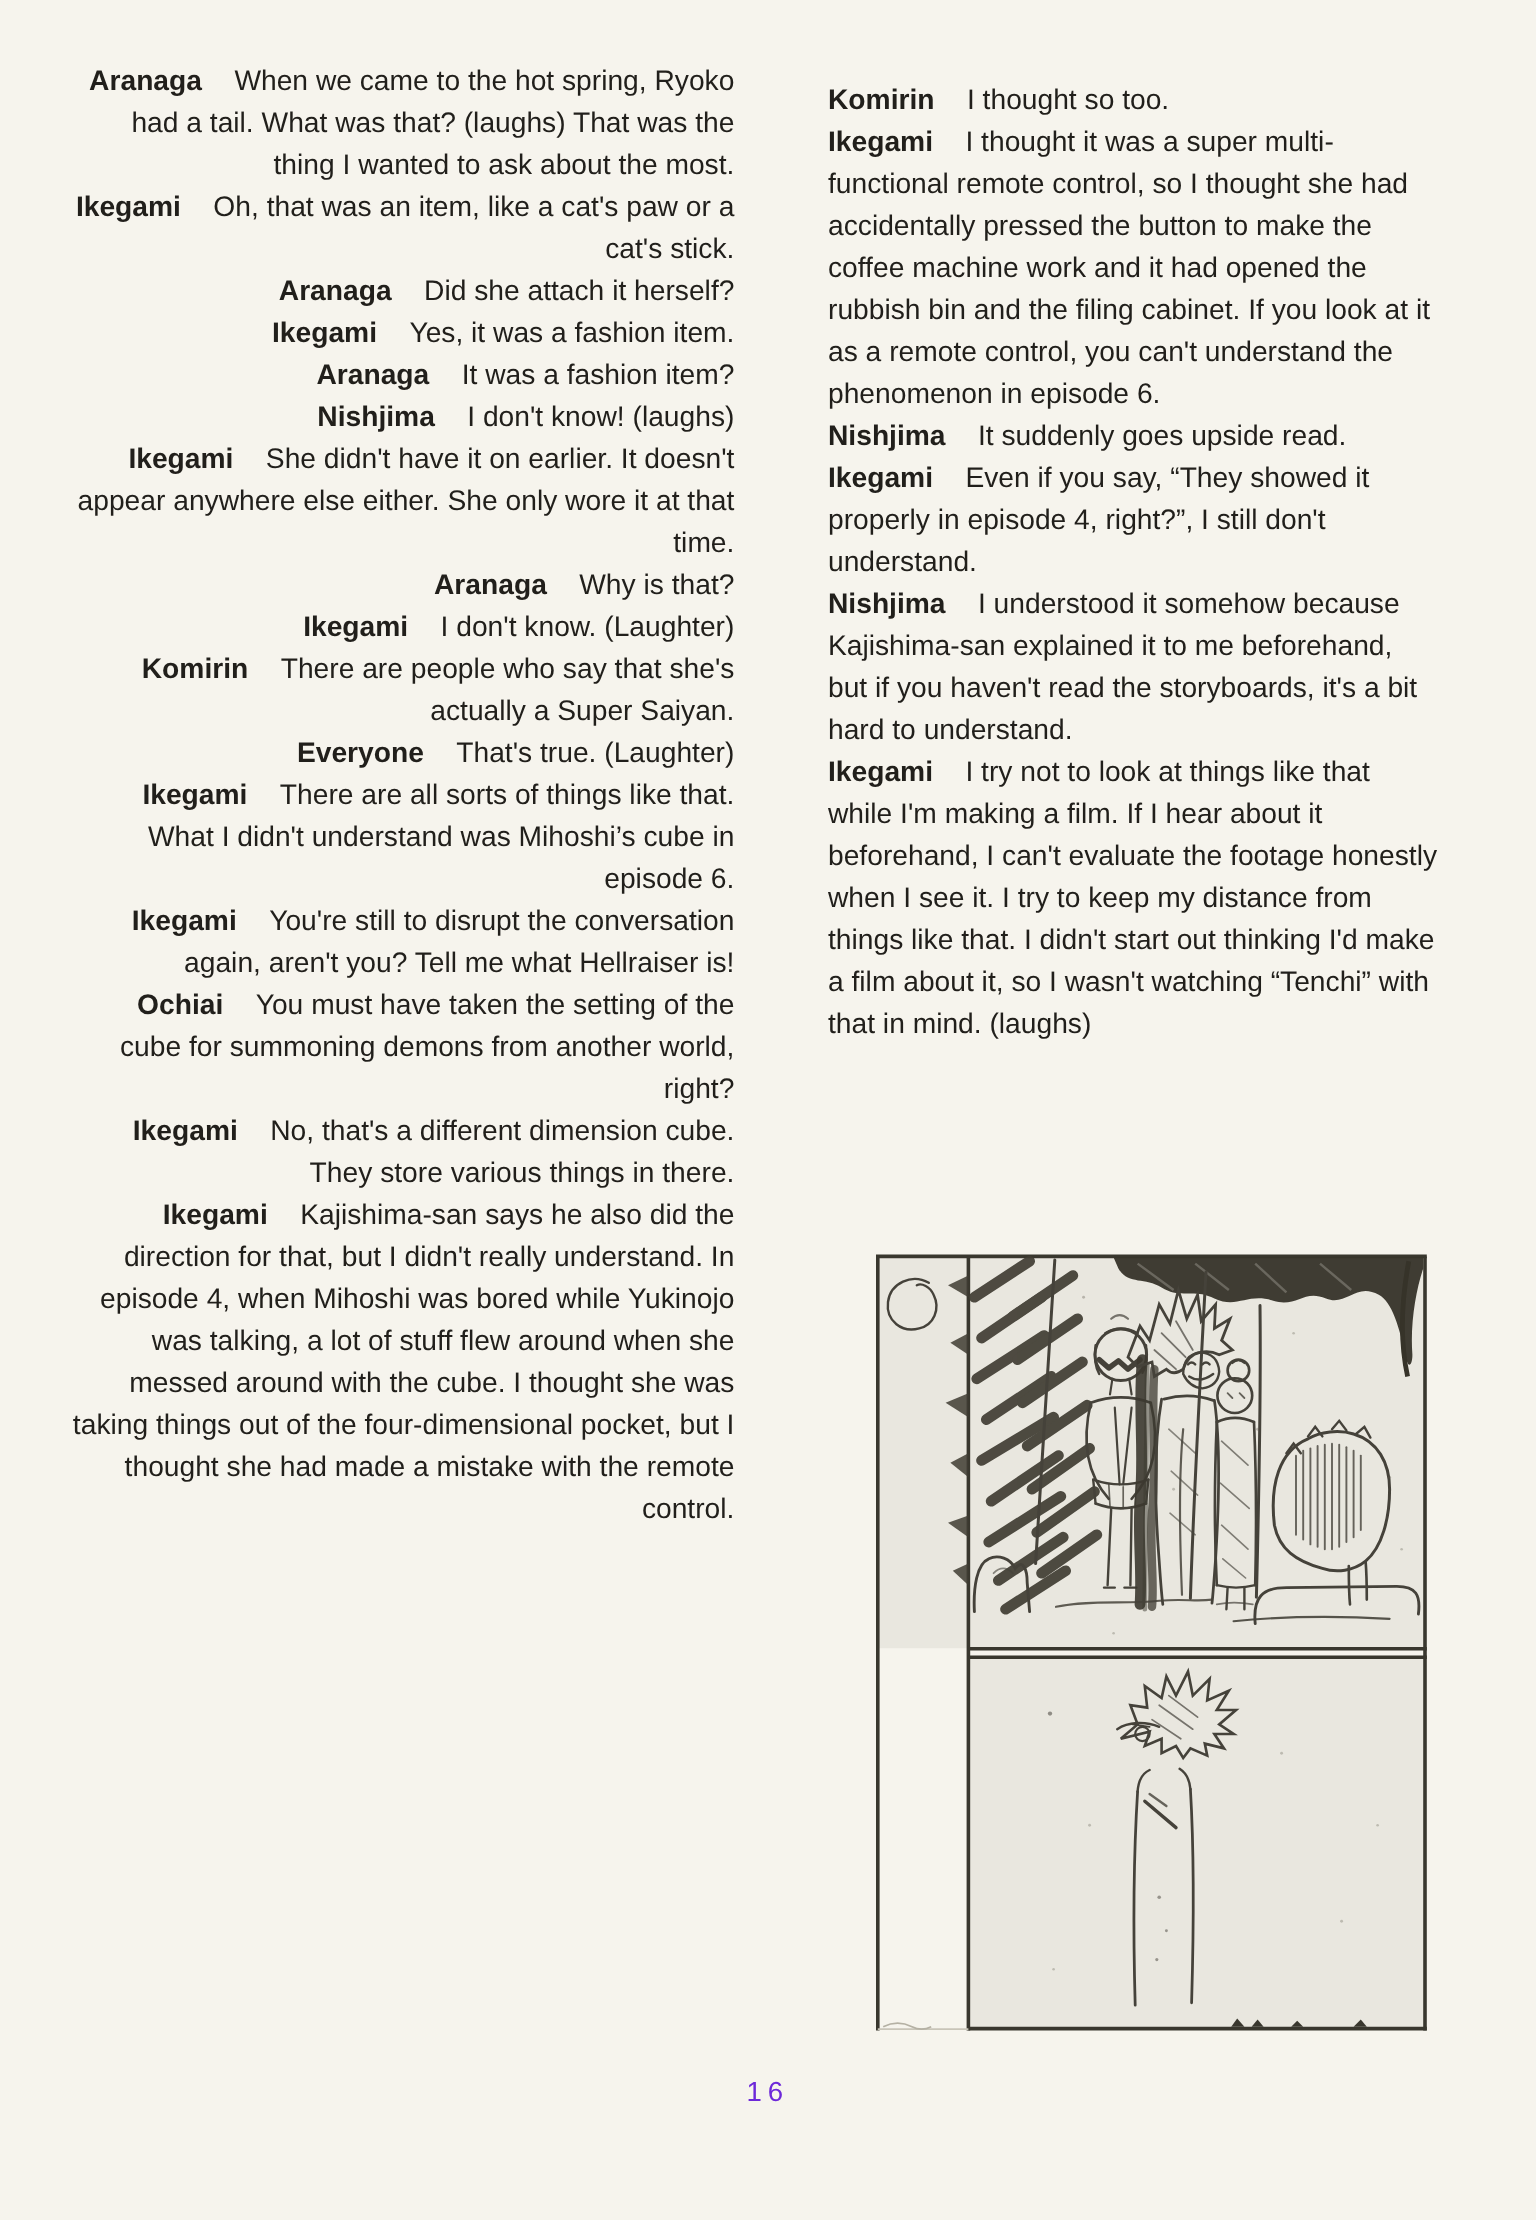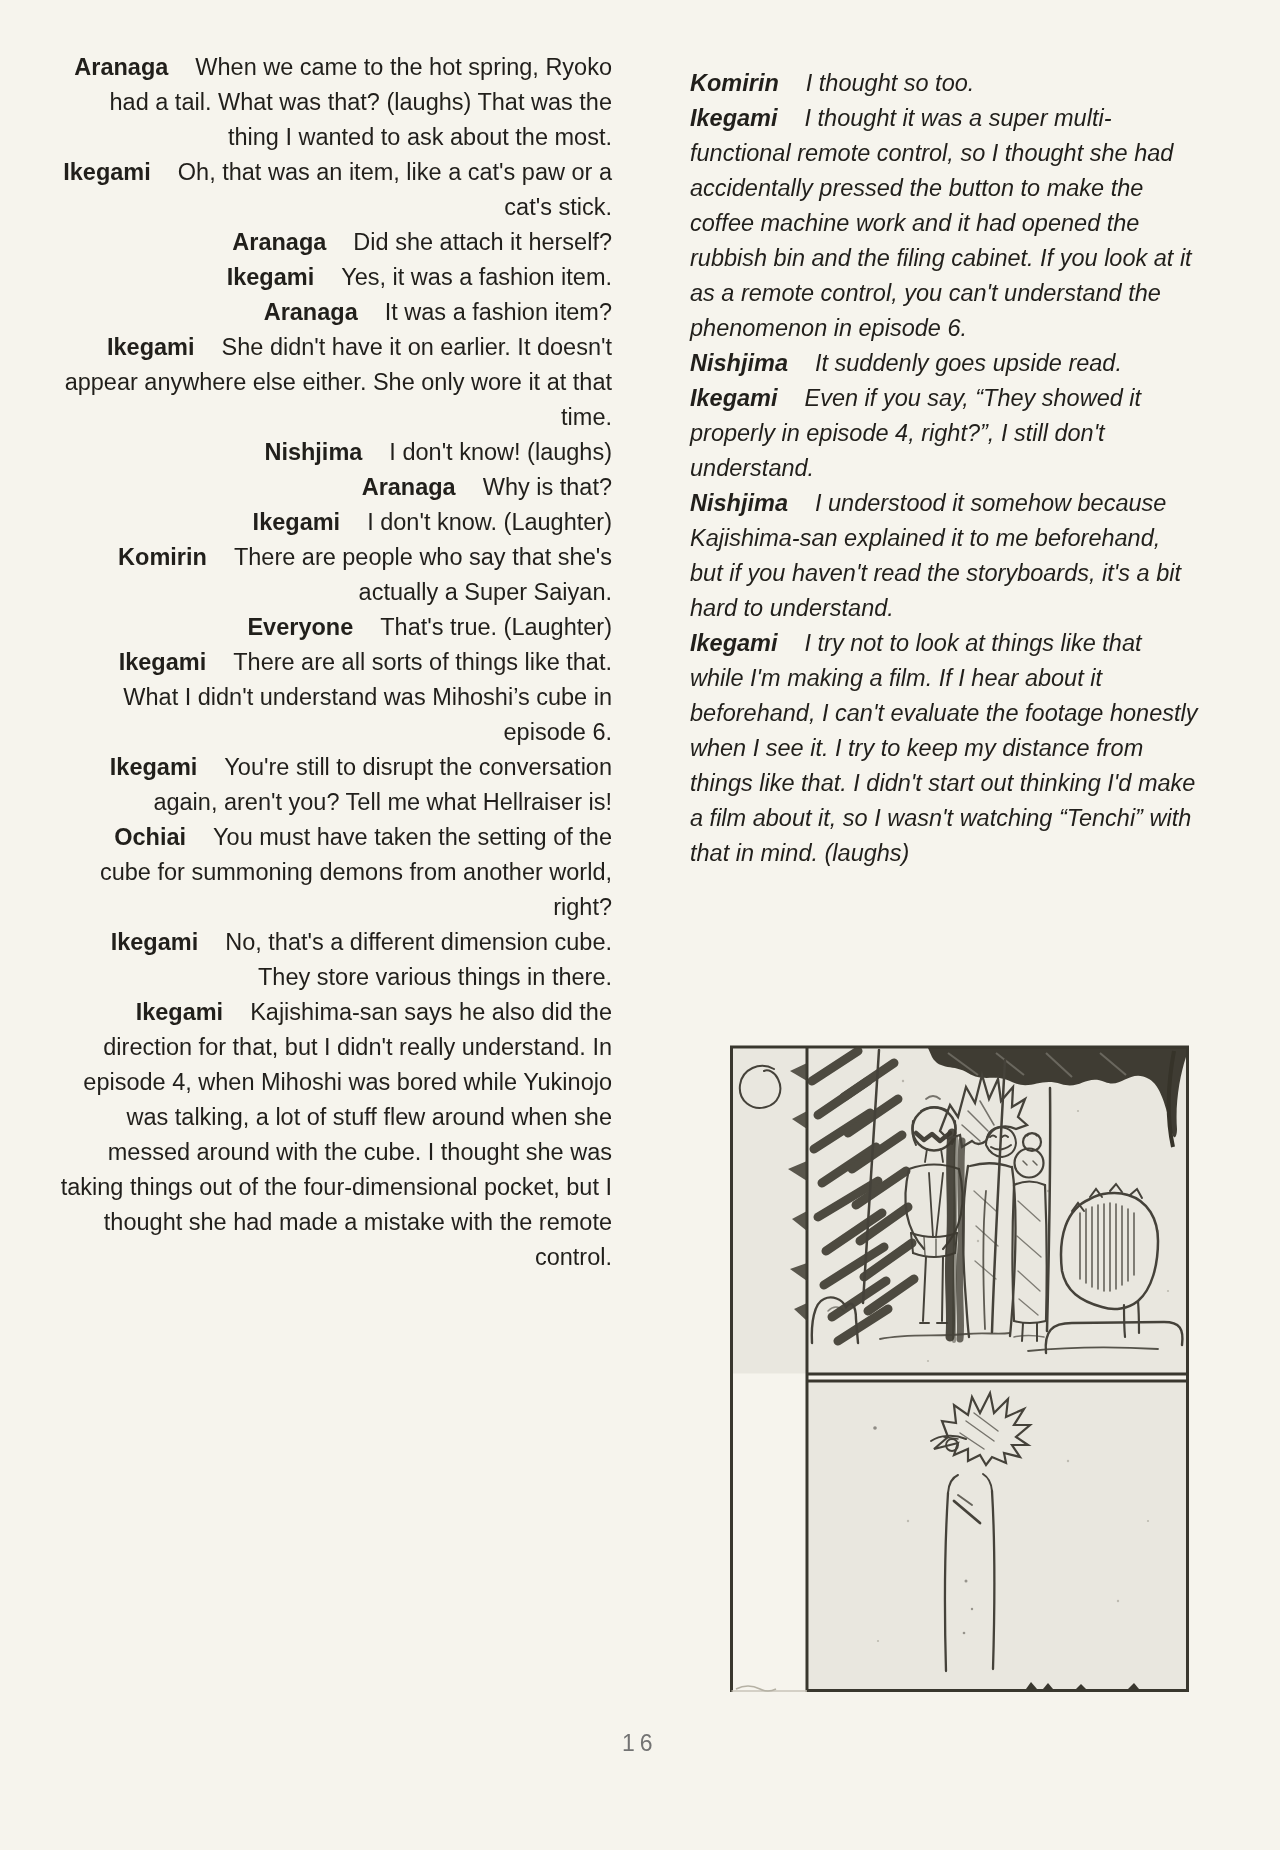--- a/index.html
+++ b/index.html
@@ -1,39 +1,39 @@
 <!DOCTYPE html>
 <html><head>
 <meta charset="utf-8">
 <style>
   html,body{margin:0;padding:0;}
   body{background:#f6f4ed;font-family:"Liberation Sans",sans-serif;}
   .page{position:relative;width:1280px;height:1850px;background:#f6f4ed;overflow:hidden;}
   .col{position:absolute;font-size:23.5px;line-height:35px;color:#211f1b;}
   .col-left{left:60px;top:50px;width:552px;text-align:right;}
-  .col-right{left:690px;top:66px;width:508px;font-style:italic;}
+  .col-right{left:690px;top:66px;width:508px;}
   p.dialogue-line{margin:0;}
   .speaker{font-weight:bold;}
   .sp-gap{display:inline-block;width:27px;}
   .figure-wrap{position:absolute;left:728px;top:1041px;width:466px;height:656px;}
-  .page-number{position:absolute;left:622px;top:1730px;font-size:23px;letter-spacing:5px;color:#737373;text-align:right;}
+  .page-number{position:absolute;left:622px;top:1730px;font-size:23px;letter-spacing:5px;color:#6d28d9;text-align:right;}
 </style>
 </head>
 <body>
 
 <div class="page">
 
   <div class="col col-left">
       <p class="dialogue-line"><b class="speaker">Aranaga</b><span class="sp-gap"></span><span class="utterance">When we came to the hot spring, Ryoko had a tail. What was that? (laughs) That was the thing I wanted to ask about the most.</span></p>
       <p class="dialogue-line"><b class="speaker">Ikegami</b><span class="sp-gap"></span><span class="utterance">Oh, that was an item, like a cat's paw or a cat's stick.</span></p>
       <p class="dialogue-line"><b class="speaker">Aranaga</b><span class="sp-gap"></span><span class="utterance">Did she attach it herself?</span></p>
       <p class="dialogue-line"><b class="speaker">Ikegami</b><span class="sp-gap"></span><span class="utterance">Yes, it was a fashion item.</span></p>
       <p class="dialogue-line"><b class="speaker">Aranaga</b><span class="sp-gap"></span><span class="utterance">It was a fashion item?</span></p>
+      <p class="dialogue-line"><b class="speaker">Nishjima</b><span class="sp-gap"></span><span class="utterance">I don't know! (laughs)</span></p>
       <p class="dialogue-line"><b class="speaker">Ikegami</b><span class="sp-gap"></span><span class="utterance">She didn't have it on earlier. It doesn't appear anywhere else either. She only wore it at that time.</span></p>
-      <p class="dialogue-line"><b class="speaker">Nishjima</b><span class="sp-gap"></span><span class="utterance">I don't know! (laughs)</span></p>
       <p class="dialogue-line"><b class="speaker">Aranaga</b><span class="sp-gap"></span><span class="utterance">Why is that?</span></p>
       <p class="dialogue-line"><b class="speaker">Ikegami</b><span class="sp-gap"></span><span class="utterance">I don't know. (Laughter)</span></p>
       <p class="dialogue-line"><b class="speaker">Komirin</b><span class="sp-gap"></span><span class="utterance">There are people who say that she's actually a Super Saiyan.</span></p>
       <p class="dialogue-line"><b class="speaker">Everyone</b><span class="sp-gap"></span><span class="utterance">That's true. (Laughter)</span></p>
       <p class="dialogue-line"><b class="speaker">Ikegami</b><span class="sp-gap"></span><span class="utterance">There are all sorts of things like that. What I didn't understand was Mihoshi’s cube in episode 6.</span></p>
       <p class="dialogue-line"><b class="speaker">Ikegami</b><span class="sp-gap"></span><span class="utterance">You're still to disrupt the conversation again, aren't you? Tell me what Hellraiser is!</span></p>
       <p class="dialogue-line"><b class="speaker">Ochiai</b><span class="sp-gap"></span><span class="utterance">You must have taken the setting of the cube for summoning demons from another world, right?</span></p>
       <p class="dialogue-line"><b class="speaker">Ikegami</b><span class="sp-gap"></span><span class="utterance">No, that's a different dimension cube. They store various things in there.</span></p>
       <p class="dialogue-line"><b class="speaker">Ikegami</b><span class="sp-gap"></span><span class="utterance">Kajishima-san says he also did the direction for that, but I didn't really understand. In episode 4, when Mihoshi was bored while Yukinojo was talking, a lot of stuff flew around when she messed around with the cube. I thought she was taking things out of the four-dimensional pocket, but I thought she had made a mistake with the remote control.</span></p>
     </div>

